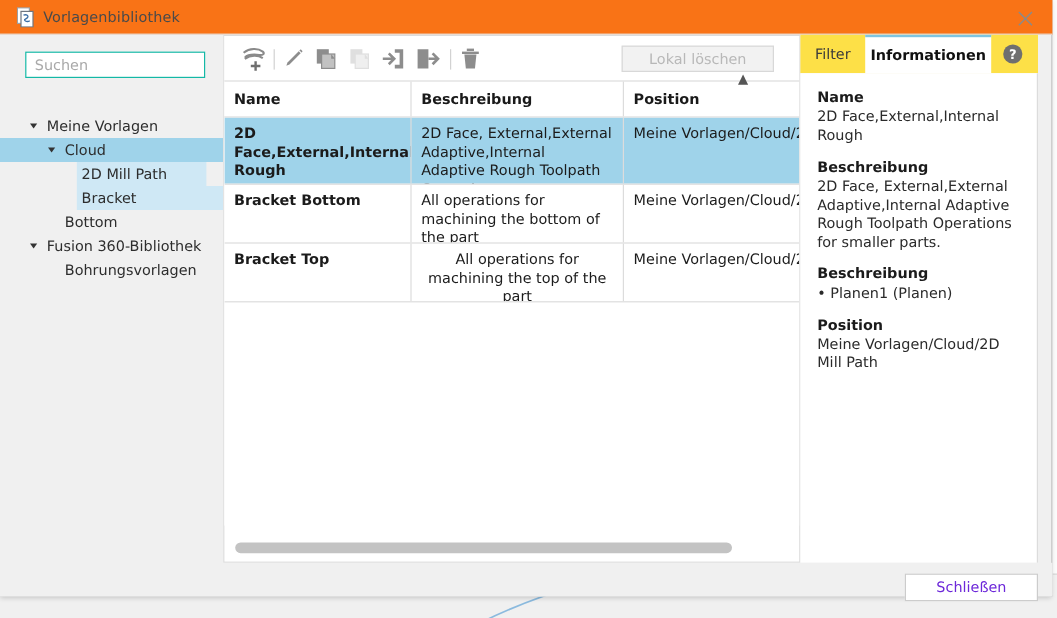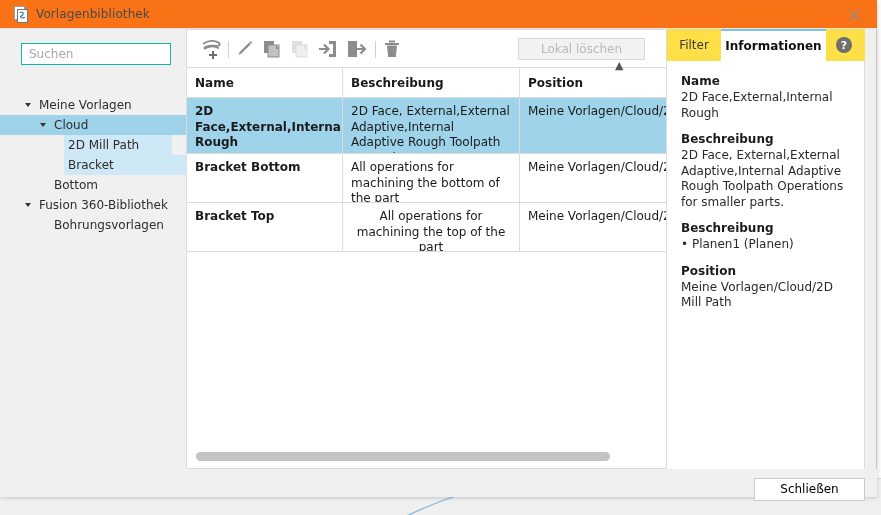--- a/index.html
+++ b/index.html
@@ -217,21 +217,21 @@
   .info-value.bullets { margin: 0 0 11px 0; }
 
   
   #dialog-footer {
     position: absolute; left: 0; top: 469px; width: 877px; height: 28px;
     background: #f0f0f0;
   }
   #close-dialog-button {
     position: absolute; left: 754px; top: 9px; width: 111px; height: 23px;
     background: #ffffff; border: 1px solid #cccccc;
-    font-size: 12px; color: #000000; text-align: center; line-height: 21px;
+    font-size: 12px; color: #6d28d9; text-align: center; line-height: 21px;
     cursor: default;
   }
 </style>
 </head>
 <body>
 
 <div id="app-background">
   <div class="bg-white-canvas"></div>
   <div class="bg-panel-strip">
     <div class="bg-hline" style="top:24px"></div>

